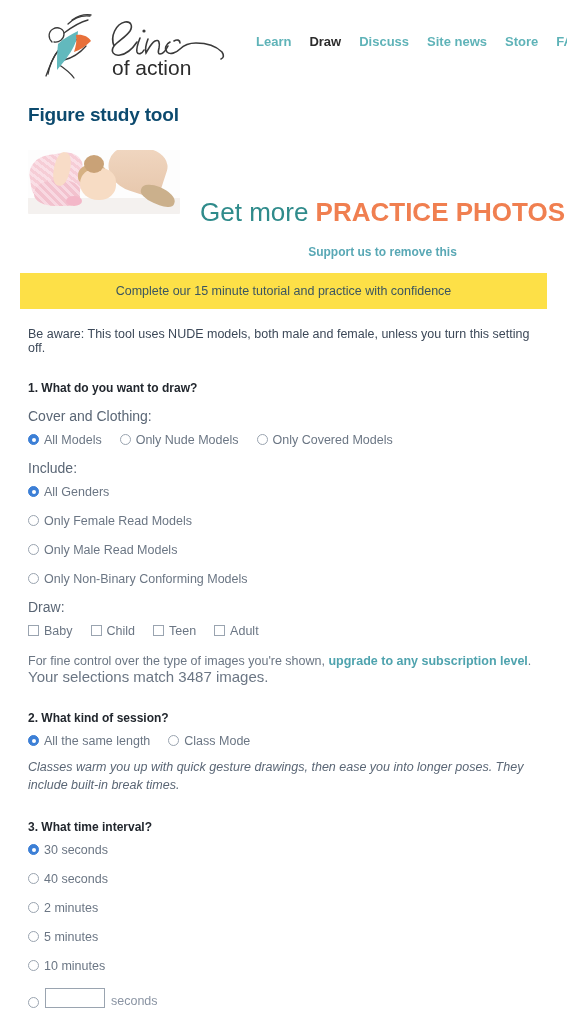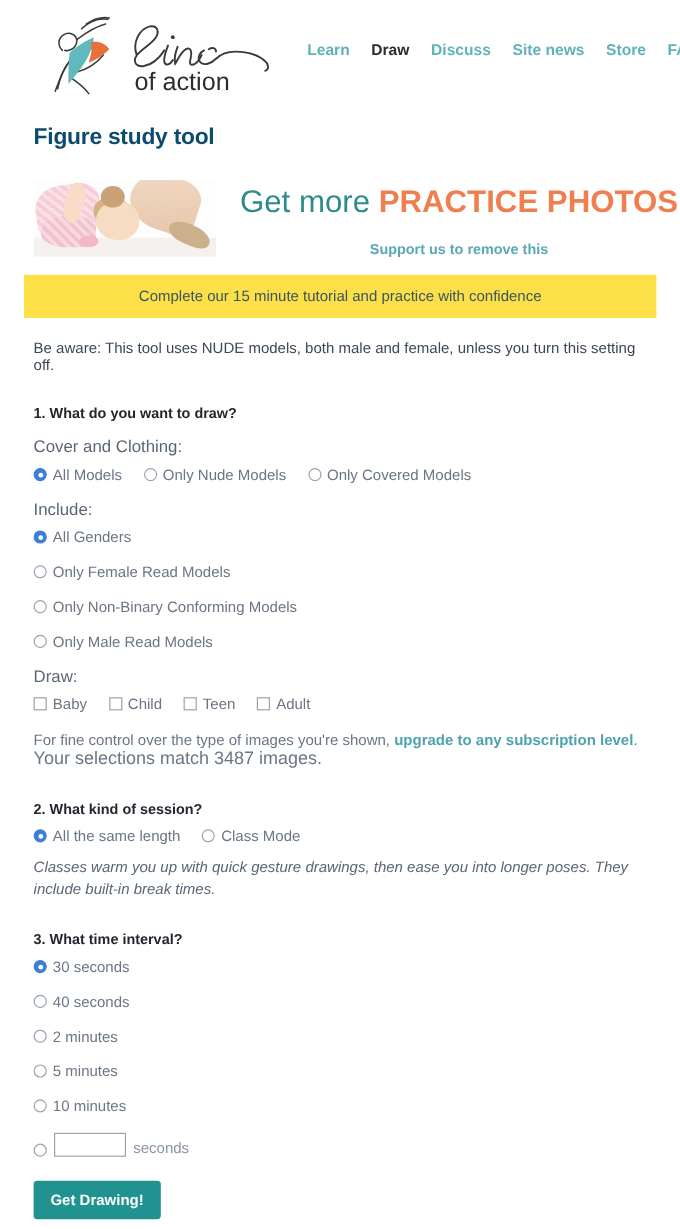--- a/index.html
+++ b/index.html
@@ -79,21 +79,21 @@
     position: absolute; right: 14px; top: -4px; width: 58px; height: 46px;
     background: linear-gradient(160deg,#f2d9c4,#e6c6ab);
     border-radius: 60% 40% 20% 60%; transform: rotate(18deg);
   }
   .ph-shoe {
     position: absolute; right: 4px; bottom: 10px; width: 36px; height: 17px;
     background: #cbb08c; border-radius: 50% 60% 40% 50%;
     transform: rotate(22deg);
   }
   .ad-text { margin-left: 20px; padding-top: 4px; flex: 1 1 auto; }
-  .ad-line { font-size: 26px; font-weight: 400; white-space: nowrap; line-height: 1.1; }
+  .ad-line { font-size: 26px; font-weight: 400; white-space: nowrap; line-height: 1.1; margin-top: 44px; }
   .ad-get { color: #2f8b8b; }
   .ad-strong { color: #f07f50; font-weight: bold; }
   .ad-support {
     display: block; text-align: center;
     margin-top: 18px; font-size: 12px; font-weight: bold;
     color: #59a8b5; text-decoration: none;
   }
 
   
   .tutorial-bar {
@@ -257,25 +257,25 @@
       <label class="opt">
         <span class="radio on"></span>
         <span>All Genders</span>
       </label>
       <label class="opt">
         <span class="radio"></span>
         <span>Only Female Read Models</span>
       </label>
       <label class="opt">
         <span class="radio"></span>
+        <span>Only Male Read Models</span>
+      </label>
+      <label class="opt">
+        <span class="radio"></span>
         <span>Only Non-Binary Conforming Models</span>
-      </label>
-      <label class="opt">
-        <span class="radio"></span>
-        <span>Only Male Read Models</span>
       </label>
     </div>
 
     <div class="sub-h">Draw:</div>
     <div class="opt-row">
       <label class="opt">
         <span class="cbox"></span>
         <span>Baby</span>
       </label>
       <label class="opt">

